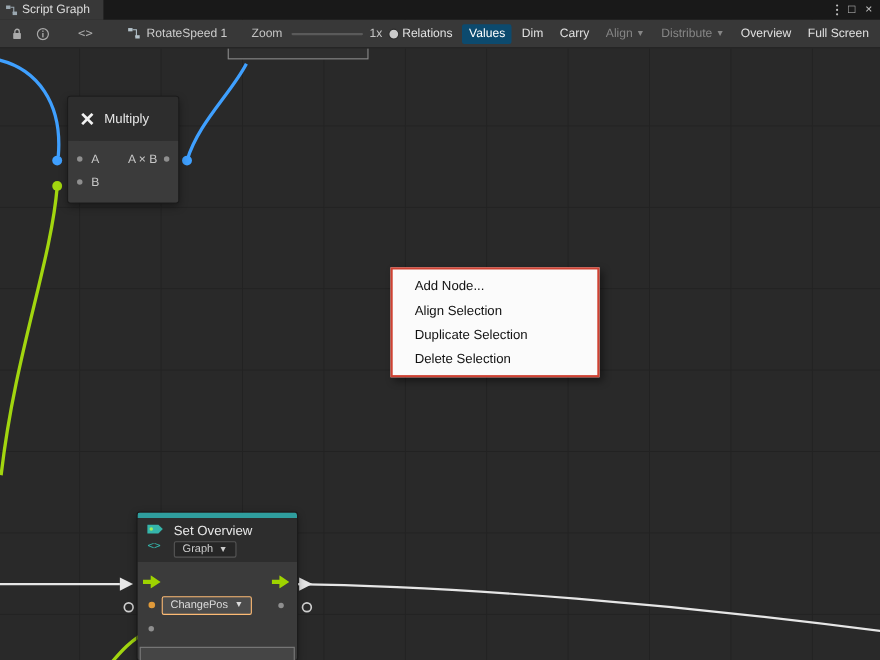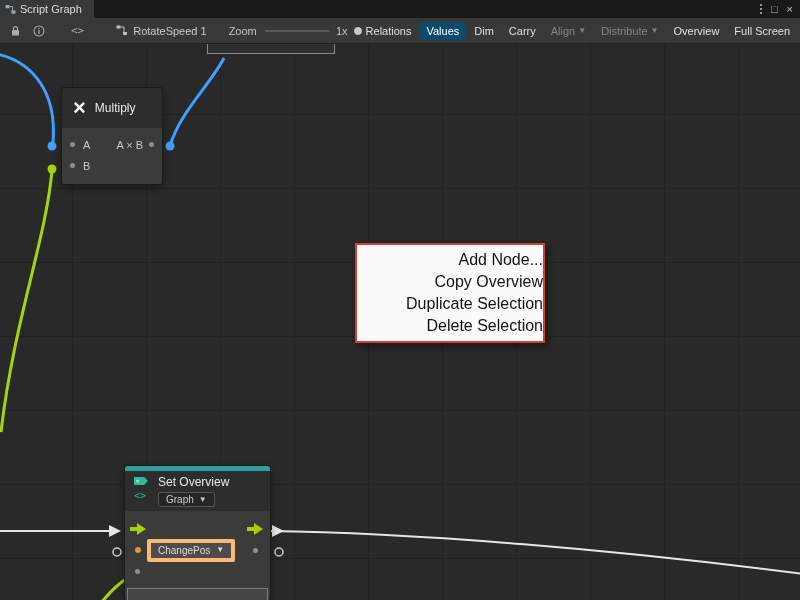--- a/index.html
+++ b/index.html
@@ -72,31 +72,31 @@
   .setvar-strip{height:5px;background:#2f9e9e;border-radius:2px 2px 0 0;}
   .setvar-header{background:#2d2d2d;height:40px;display:flex;padding:4px 8px 0;gap:7px;box-sizing:border-box;}
   .setvar-head-right{display:flex;flex-direction:column;gap:3px;align-items:flex-start;}
   .mini-dropdown{background:#262626;border:1px solid #565656;border-radius:2px;color:#cccccc;
     font-size:10px;padding:1px 7px;display:flex;align-items:center;gap:5px;}
   .setvar-body{background:#3b3b3b;padding:8px 0 0;}
   .ctrl-row{height:20px;display:flex;align-items:center;padding:0 5px;}
   .val-row{height:22px;display:flex;align-items:center;padding:0 0 0 10px;}
   .odot{width:6px;height:6px;border-radius:50%;background:#e09a3a;flex:none;}
   .gdot{width:5px;height:5px;border-radius:50%;background:#8f8f8f;flex:none;}
-  .var-dropdown{margin-left:6px;background:#4c4c4c;border:4px solid #fdba74;border-radius:2px;
+  .var-dropdown{margin-left:6px;background:#4c4c4c;border:1px solid #fdba74;border-radius:2px;
     color:#dddddd;font-size:10px;padding:2px 7px;display:flex;align-items:center;gap:6px;}
   .row3{height:20px;display:flex;align-items:center;padding:0 0 0 10px;}
   .setvar-bottom-field{margin:7px 2px 0;height:14px;background:#454545;border:1px solid #7a7a7a;}
 
   
   .context-menu{position:absolute;left:355px;top:243px;width:190px;z-index:4;
     background:#fbfbfb;border:2px solid #cf4233;box-sizing:border-box;padding:4px 0;
     box-shadow:3px 3px 7px rgba(0,0,0,.45);}
-  .menu-item{height:22px;line-height:22px;padding-left:20px;font-size:16px;color:#121212;
-    white-space:nowrap;text-align:right;}
+  .menu-item{height:22px;line-height:22px;padding-left:20px;font-size:12px;color:#121212;
+    white-space:nowrap;}
 </style>
 </head>
 <body>
 
 <div id="app">
 
   <div class="canvas-grid"></div>
 
   <svg class="wires" width="800" height="600">
 
@@ -253,18 +253,18 @@
         <span>Distribute</span>
         <span class="dd-arrow">▼</span>
       </span>
       <span class="tb-btn">Overview</span>
       <span class="tb-btn">Full Screen</span>
     </div>
   </div>
 
   <div class="context-menu">
     <div class="menu-item">Add Node...</div>
-    <div class="menu-item">Copy Overview</div>
+    <div class="menu-item">Align Selection</div>
     <div class="menu-item">Duplicate Selection</div>
     <div class="menu-item">Delete Selection</div>
   </div>
 
 </div>
 
 </body></html>

